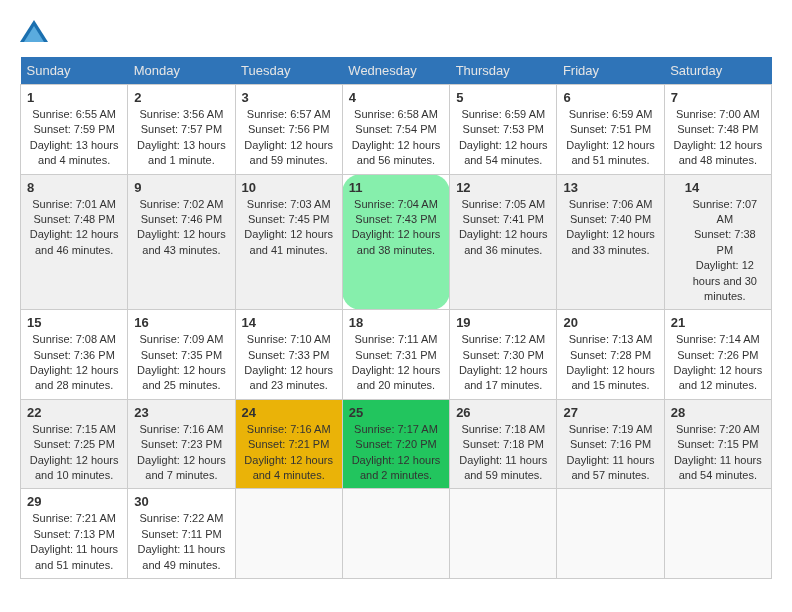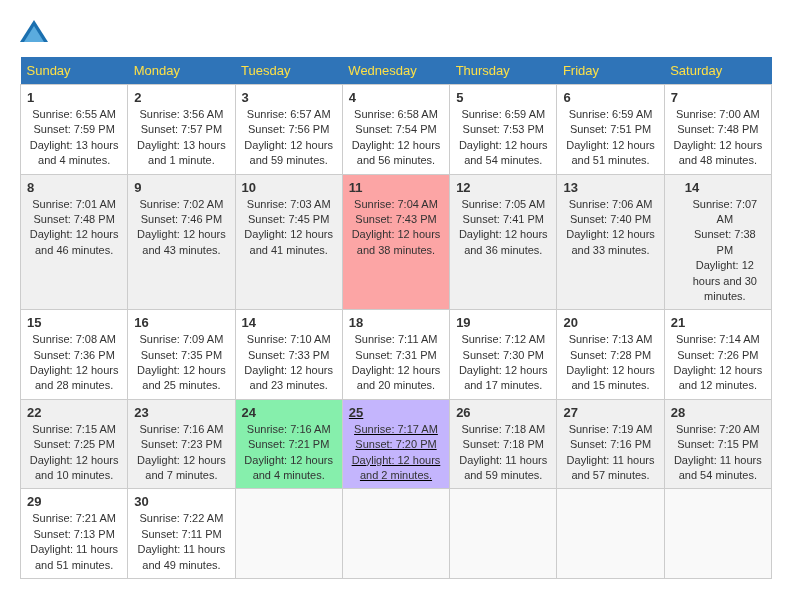--- a/index.html
+++ b/index.html
@@ -47,21 +47,21 @@
       font-size: 16px;
       color: #555;
     }
     .calendar {
       width: 100%;
       border-collapse: collapse;
       font-size: 11px;
     }
     .calendar th {
       background-color: #2f74b8;
-      color: #fde047;
+      color: #e5e5e5;
       padding: 6px 6px;
       text-align: left;
       font-size: 13px;
       font-weight: normal;
     }
     .calendar td {
       border: 1px solid #ccc;
       vertical-align: top;
       padding: 5px 6px;
       width: calc(100% / 7);
@@ -200,21 +200,21 @@
         </div>
       </td>
         <td style="background: rgb(240, 240, 240); margin-left: 22px;">
         <span class="day-number">10</span>
         <div class="day-info">
           <span>Sunrise: 7:03 AM</span><br>
           <span>Sunset: 7:45 PM</span><br>
           <span>Daylight: 12 hours and 41 minutes.</span>
         </div>
       </td>
-        <td style="background: #fca5a5;">
+        <td style="background: #86efac; border-radius: 19px;">
         <span class="day-number">11</span>
         <div class="day-info">
           <span>Sunrise: 7:04 AM</span><br>
           <span>Sunset: 7:43 PM</span><br>
           <span>Daylight: 12 hours and 38 minutes.</span>
         </div>
       </td>
         <td style="background: rgb(240, 240, 240);">
         <span class="day-number">12</span>
         <div class="day-info">
@@ -308,29 +308,29 @@
         </div>
       </td>
         <td style="background: rgb(240, 240, 240);">
         <span class="day-number">23</span>
         <div class="day-info">
           <span>Sunrise: 7:16 AM</span><br>
           <span>Sunset: 7:23 PM</span><br>
           <span>Daylight: 12 hours and 7 minutes.</span>
         </div>
       </td>
-        <td style="background: #86efac; margin-top: 8px;">
+        <td style="background: #eab308; margin-top: 8px;">
         <span class="day-number">24</span>
         <div class="day-info">
           <span>Sunrise: 7:16 AM</span><br>
           <span>Sunset: 7:21 PM</span><br>
           <span>Daylight: 12 hours and 4 minutes.</span>
         </div>
       </td>
-        <td style="background: #c4b5fd; text-decoration: underline;">
+        <td style="background: #22c55e;">
         <span class="day-number">25</span>
         <div class="day-info">
           <span>Sunrise: 7:17 AM</span><br>
           <span>Sunset: 7:20 PM</span><br>
           <span>Daylight: 12 hours and 2 minutes.</span>
         </div>
       </td>
         <td style="background: rgb(240, 240, 240);">
         <span class="day-number">26</span>
         <div class="day-info">

